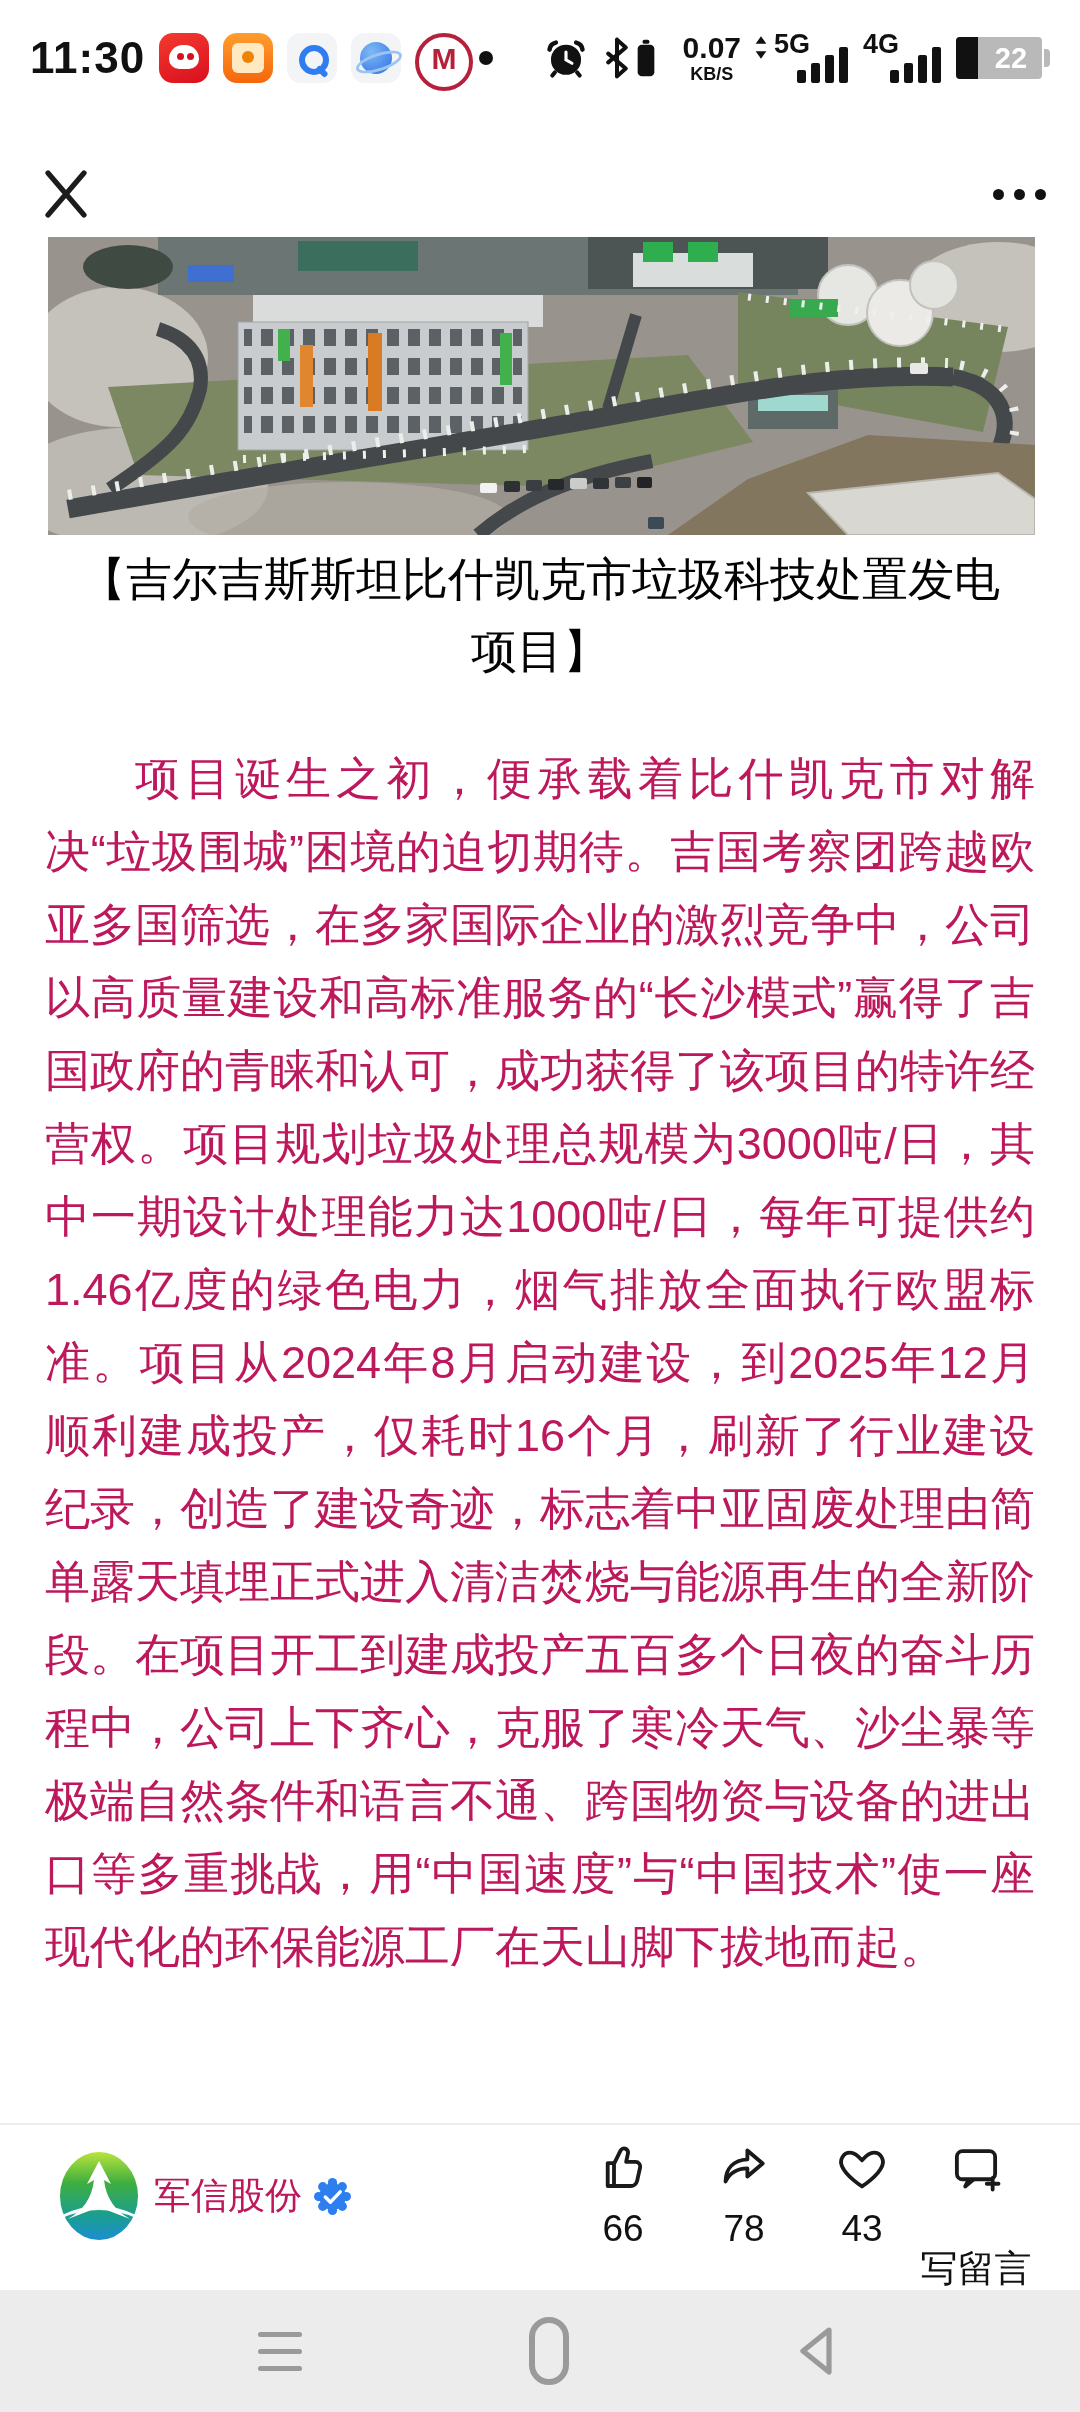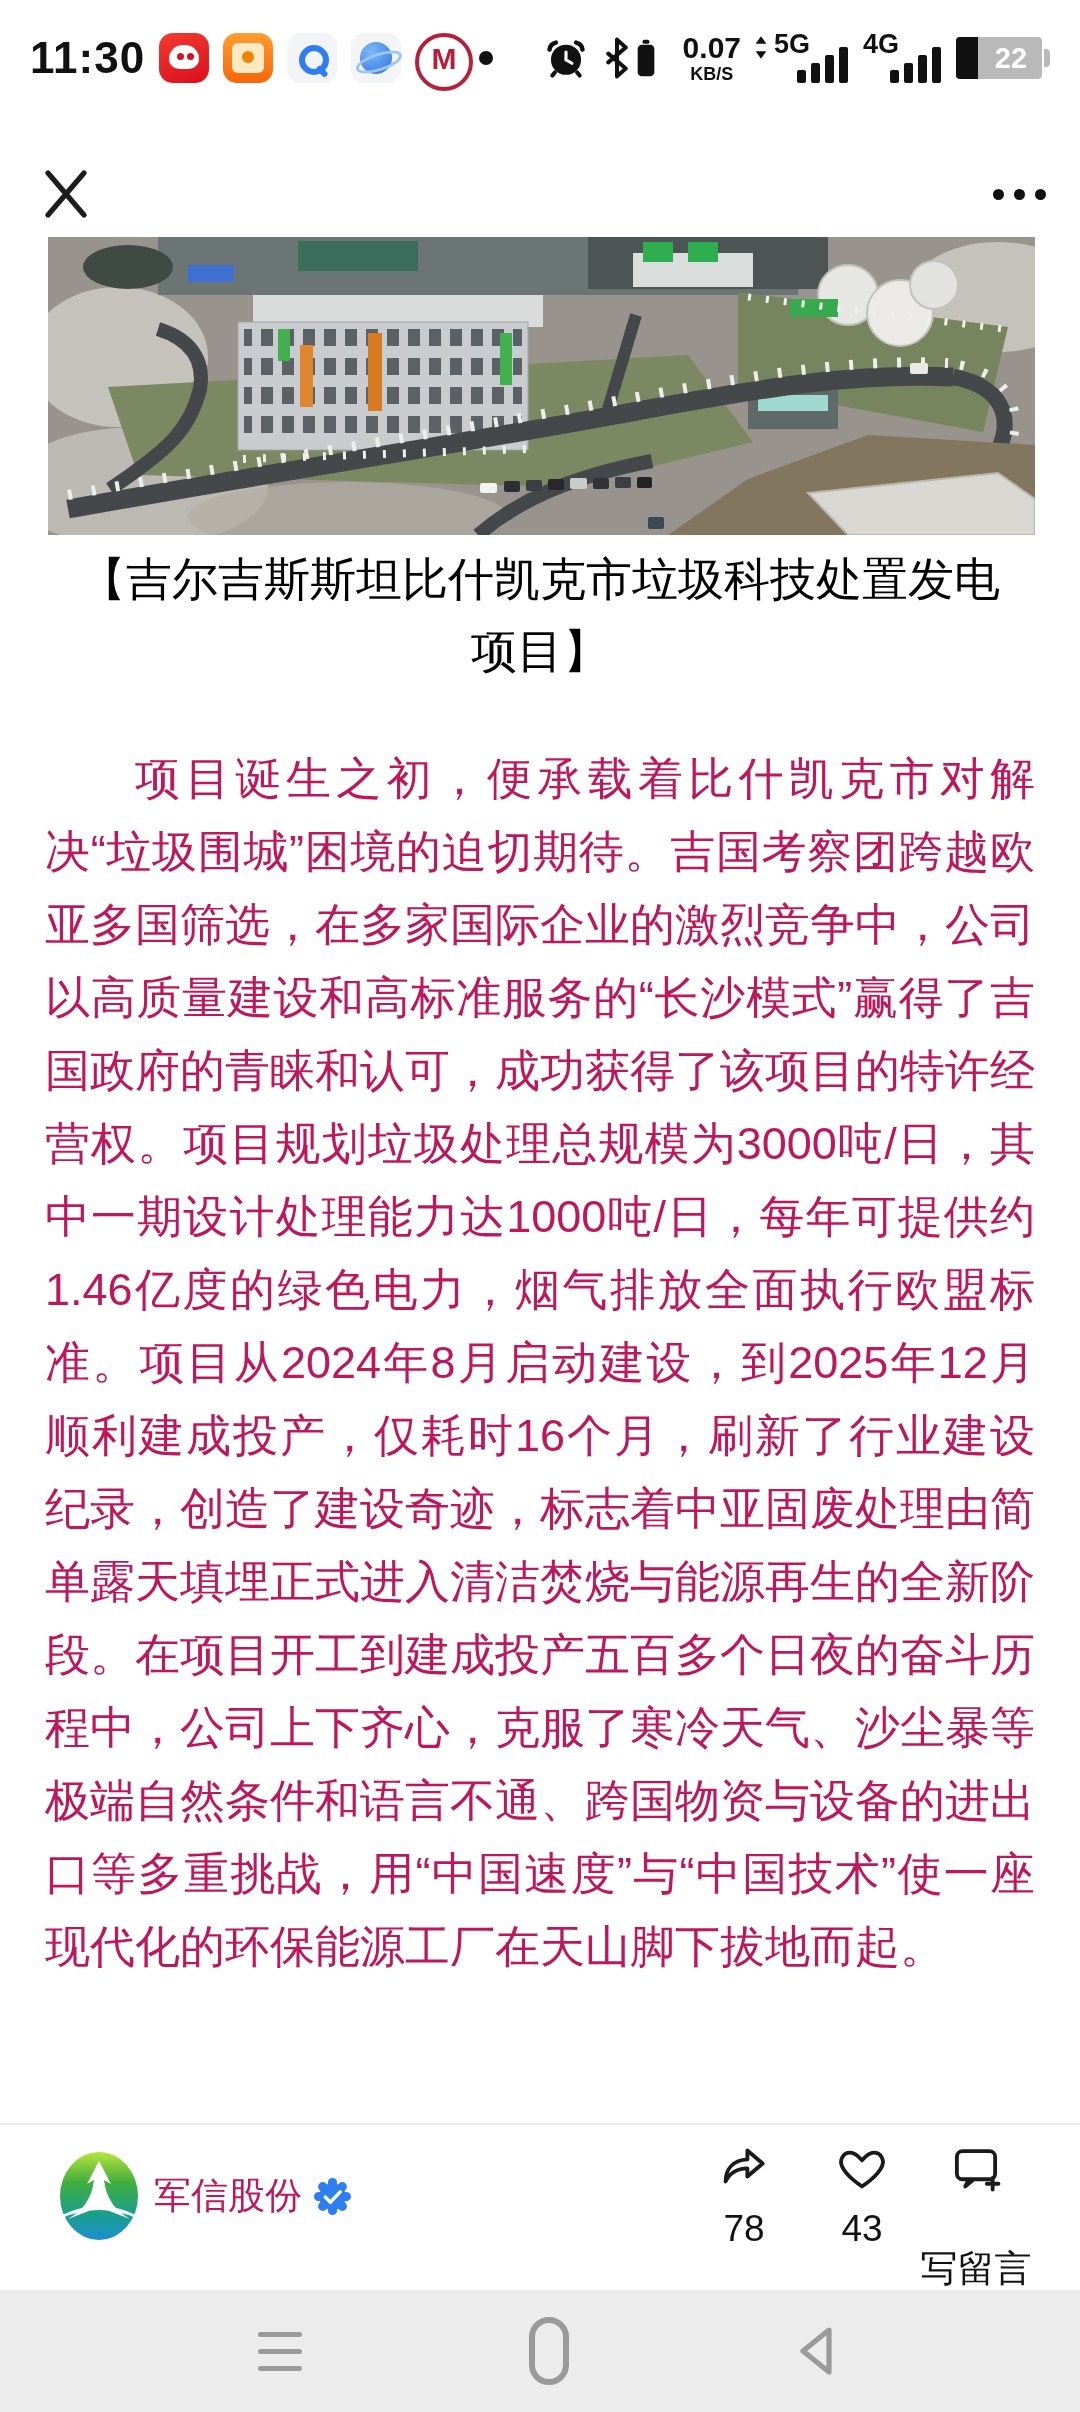--- a/index.html
+++ b/index.html
@@ -262,20 +262,26 @@
             <circle cx="31.5" cy="18" r="4.5"></circle>
           <circle cx="8.5" cy="8.5" r="4.5"></circle>
             <circle cx="27.5" cy="8.5" r="4.5"></circle>
           <circle cx="8.5" cy="27.5" r="4.5"></circle>
             <circle cx="27.5" cy="27.5" r="4.5"></circle>
         </g>
         <path d="M11 18.5 L16 23.5 L25.5 13.5" stroke="#fff" stroke-width="3.4" fill="none" stroke-linecap="round" stroke-linejoin="round"></path>
       </svg>
     </div>
 
+    <div class="action act-like">
+      <svg viewBox="0 0 24 24">
+        <path d="M8 10.2 L10.9 4.3 C11.3 3.5 12.2 3.1 13 3.4 C13.9 3.7 14.4 4.6 14.2 5.5 L13.4 9.3 H17.6 C18.9 9.3 19.9 10.5 19.6 11.8 L18.3 17.6 C18 19 16.8 20 15.4 20 H8 M8 9.8 V20 M8 20 H5.2 V9.8 H8" stroke="#1a1a1a" stroke-width="1.7" fill="none" stroke-linejoin="round" stroke-linecap="round"></path>
+      </svg>
+      <span class="action-label">66</span>
+    </div>
     <div class="action act-share">
       <svg viewBox="0 0 24 24">
         <path d="M13.5 4.2 L20.3 10 L13.5 15.8 V12.2 C8.6 12.3 5.6 14.3 3.8 18 C3.9 12.2 7.4 8.6 13.5 8.2 V4.2 Z" stroke="#1a1a1a" stroke-width="1.7" fill="none" stroke-linejoin="round"></path>
       </svg>
       <span class="action-label">78</span>
     </div>
     <div class="action act-fav">
       <svg viewBox="0 0 24 24">
         <path d="M12 20.2 C12 20.2 5 15.7 3.1 11.2 C1.9 8.4 3.6 5.2 6.7 5.2 C8.7 5.2 10.1 6.4 12 8.6 C13.9 6.4 15.3 5.2 17.3 5.2 C20.4 5.2 22.1 8.4 20.9 11.2 C19 15.7 12 20.2 12 20.2 Z" stroke="#1a1a1a" stroke-width="1.7" fill="none" stroke-linejoin="round"></path>
       </svg>

